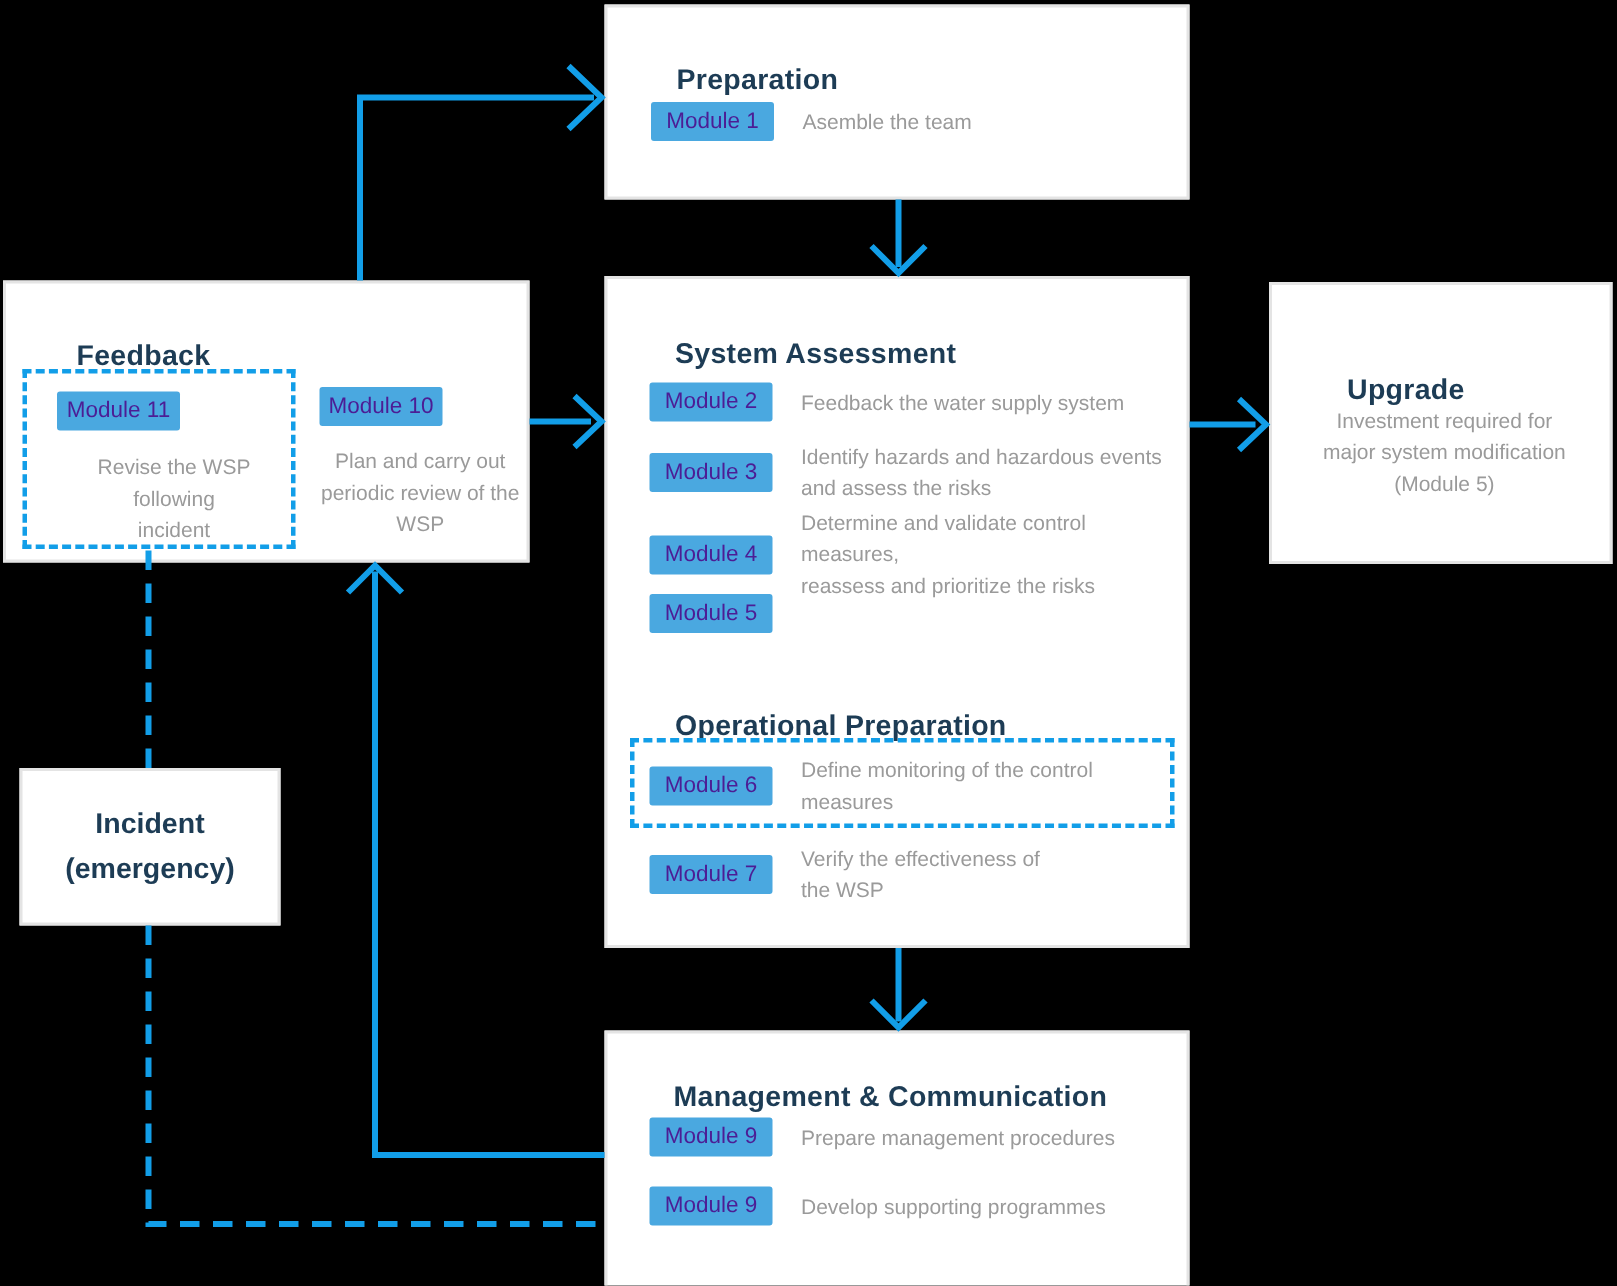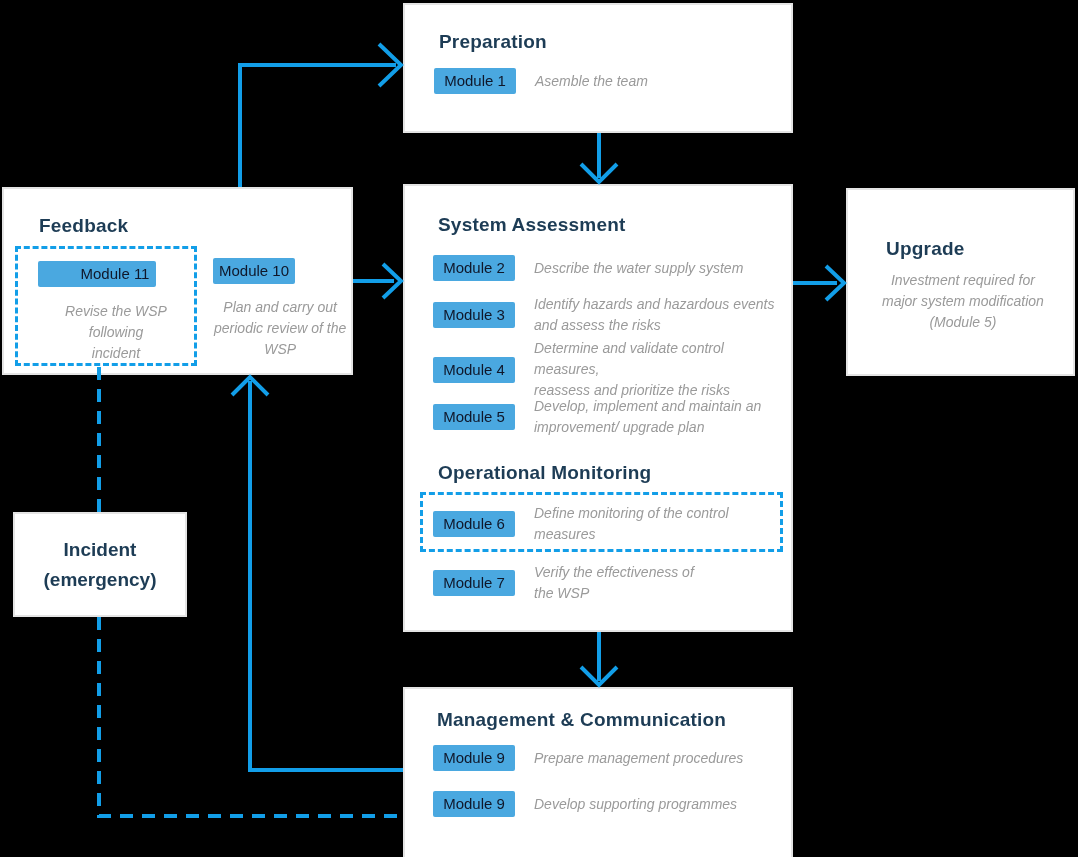--- a/index.html
+++ b/index.html
@@ -4,41 +4,41 @@
 <style>
   html,body{margin:0;padding:0;}
   body{
     width:1078px;height:857px;position:relative;background:#000;
     font-family:"Liberation Sans","DejaVu Sans",sans-serif;overflow:hidden;
   }
   .box{
     position:absolute;background:#fff;border:2px solid #e4e4e4;box-sizing:border-box;
   }
   .title{
-    position:absolute;margin:4px;font-size:19px;font-weight:700;color:#1d3c55;letter-spacing:.2px;
+    position:absolute;margin:16px;font-size:19px;font-weight:700;color:#1d3c55;letter-spacing:.2px;
   }
   .chip{
     display:inline-block;width:82px;height:26px;line-height:26px;text-align:center;
-    background:#4aa8e0;color:#0f172a;font-size:15px;border-radius:2px;flex:0 0 82px;
+    background:#4aa8e0;color:#4c1d95;font-size:15px;border-radius:2px;flex:0 0 82px;
   }
   .desc{
-    color:#9a9a9a;font-size:14px;line-height:1.5;white-space:pre-line;font-style:italic;
+    color:#9a9a9a;font-size:14px;line-height:1.5;white-space:pre-line;
   }
   .row{position:absolute;display:flex;align-items:center;gap:19px;}
   .dashed-rect{
     position:absolute;border:3px dashed #129ee8;box-sizing:border-box;
   }
   .col-desc{position:absolute;text-align:center;}
   #box-preparation{left:403px;top:3px;width:390px;height:130px;}
   #prep-title{left:30px;top:22px;}
   #prep-row{left:29px;top:63px;}
   #box-feedback{left:2px;top:187px;width:351px;height:188px;}
   #fb-title{left:31px;top:22px;}
   #fb-dashed{left:11px;top:57px;width:182px;height:120px;}
-  #fb-m11-chip{position:absolute;left:20px;top:12px;padding-left:36px;}
+  #fb-m11-chip{position:absolute;left:20px;top:12px;}
   #fb-m11-desc{left:20px;top:52px;}
   #fb-m10-chip{position:absolute;left:209px;top:69px;}
   #fb-m10-desc{left:210px;top:108px;}
   #box-system{left:403px;top:184px;width:390px;height:448px;}
   #sa-title{left:29px;top:24px;}
   #sa-row-2{left:28px;top:69px;}
   #sa-row-3{left:28px;top:108px;justify-content:space-between;}
   #sa-row-4{left:28px;top:152px;}
   #sa-row-5{left:28px;top:210px;justify-content:center;}
   #om-title{left:29px;top:272px;}
@@ -81,38 +81,36 @@
     <span class="chip" id="fb-m10-chip">Module 10</span>
     <span class="desc col-desc" id="fb-m10-desc">Plan and carry out
 periodic review of the
 WSP</span>
   </div>
 
   <div class="box" id="box-system">
     <h2 class="title" id="sa-title">System Assessment</h2>
     <div class="row" id="sa-row-2">
       <span class="chip">Module 2</span>
-      <span class="desc">Describe the water supply system</span>
+      <span class="desc">Feedback the water supply system</span>
     </div>
     <div class="row" id="sa-row-3">
       <span class="chip">Module 3</span>
       <span class="desc">Identify hazards and hazardous events
 and assess the risks</span>
     </div>
     <div class="row" id="sa-row-4">
       <span class="chip">Module 4</span>
       <span class="desc">Determine and validate control measures,
 reassess and prioritize the risks</span>
     </div>
     <div class="row" id="sa-row-5">
       <span class="chip">Module 5</span>
-      <span class="desc">Develop, implement and maintain an
-improvement/ upgrade plan</span>
     </div>
-    <h2 class="title" id="om-title">Operational Monitoring</h2>
+    <h2 class="title" id="om-title">Operational Preparation</h2>
     <div class="dashed-rect" id="om-dashed">
       <div class="row" id="om-row-6">
         <span class="chip">Module 6</span>
         <span class="desc">Define monitoring of the control
 measures</span>
       </div>
     </div>
     <div class="row" id="om-row-7">
       <span class="chip">Module 7</span>
       <span class="desc">Verify the effectiveness of

